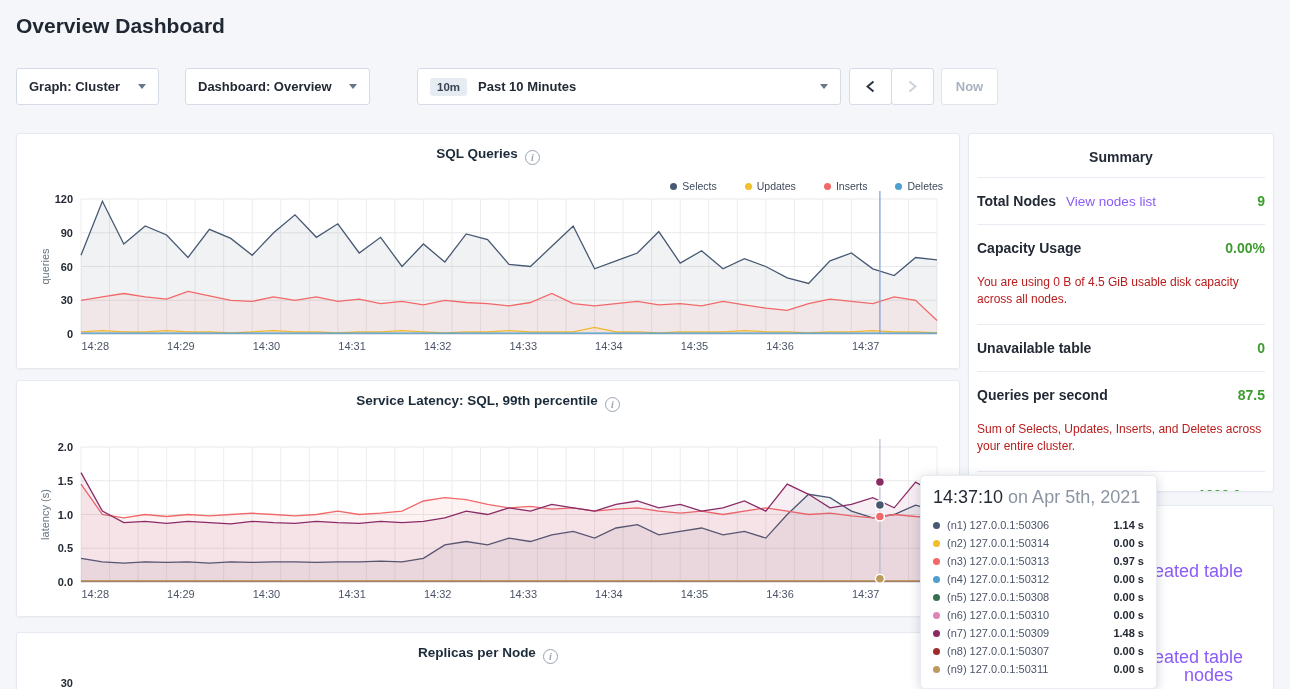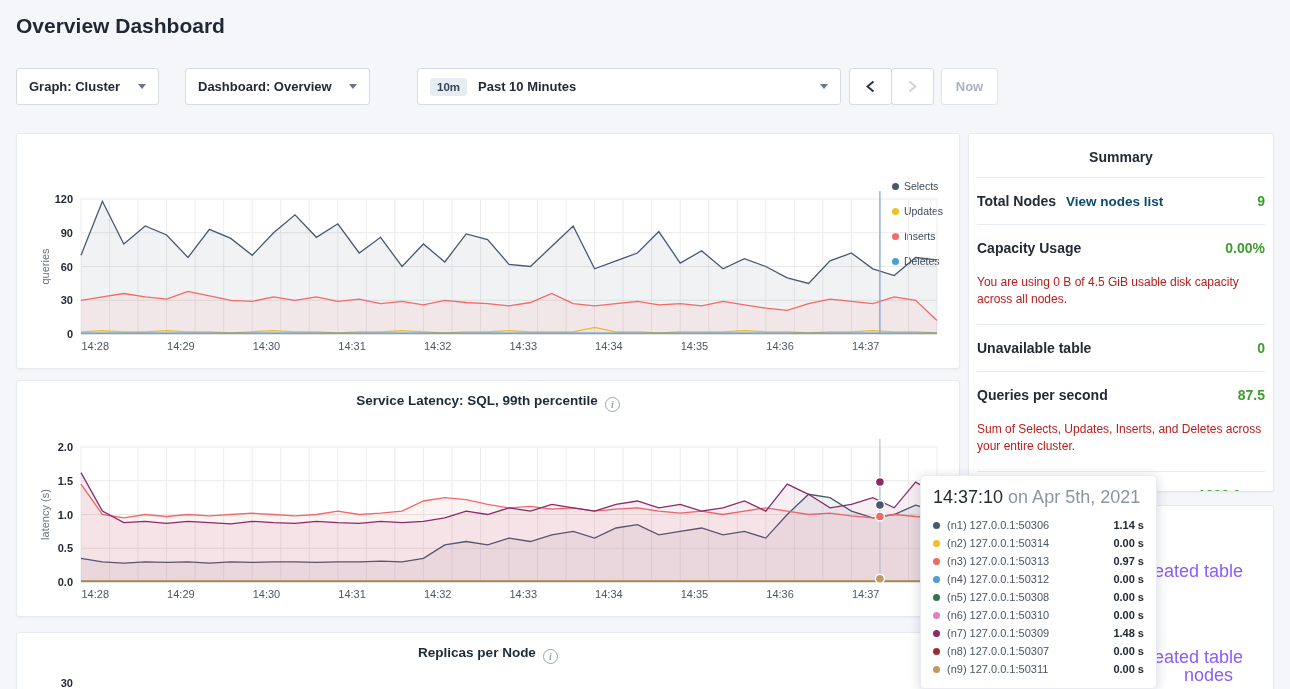--- a/index.html
+++ b/index.html
@@ -51,31 +51,31 @@
   .chart-title {
     position: absolute; top: 12px; left: 0; right: 0;
     text-align: center; font-size: 13.5px; font-weight: 700; color: #1b2b3a;
   }
   .info {
     display: inline-flex; align-items: center; justify-content: center;
     width: 15px; height: 15px; border: 1px solid #9aa4b1; border-radius: 50%;
     font-size: 10px; color: #9aa4b1; margin-left: 7px; vertical-align: -3px;
     font-style: italic; font-family: "Liberation Serif", serif; cursor: pointer;
   }
-  .legend { position: absolute; top: 46px; right: 16px; display: flex; gap: 13px; flex-direction: column; }
+  .legend { position: absolute; top: 46px; right: 16px; display: flex; gap: 28px; }
   .legend-item { display: flex; align-items: center; gap: 5px; font-size: 10.5px; color: #3e4a5b; cursor: pointer; }
   .dot { width: 7px; height: 7px; border-radius: 50%; flex: 0 0 auto; }
   svg.plot { position: absolute; left: 0; top: 0; }
   
   .summary-card { padding: 0 8px; overflow: hidden; }
   .sum-title { text-align: center; font-weight: 700; font-size: 14px; padding: 15px 0 12px; }
   .sum-sec { border-top: 1px solid #e7ecf3; padding: 15px 0; }
   .sum-line { display: flex; align-items: baseline; }
   .sum-label { font-weight: 700; font-size: 14px; color: #242a35; }
-  .sum-link { font-weight: 700; font-size: 13.5px; color: #0c4a6e; margin-left: 10px; text-decoration: none; cursor: pointer; }
+  .sum-link { font-weight: 400; font-size: 13.5px; color: #8b5cf6; margin-left: 10px; text-decoration: none; cursor: pointer; }
   .sum-value { margin-left: auto; font-weight: 700; font-size: 14px; color: #3c9d2e; }
   .sum-desc { font-size: 12px; color: #b91c1c; margin-top: 18px; line-height: 1.45; }
   
   .event-item { position: absolute; left: 185px; font-size: 18px; color: #8b5cf6; white-space: nowrap; cursor: pointer; }
   
   .tooltip {
     position: absolute; left: 920px; top: 475px; width: 237px; z-index: 20;
     background: #fff; border: 1px solid #e8ecf2; border-radius: 5px;
     box-shadow: 0 2px 12px rgba(20,30,50,.18); padding: 11px 12px 10px;
   }
@@ -111,20 +111,23 @@
   </svg>
 </div>
 <div class="navbtn" style="left:891px">
   <svg width="9" height="13">
     <polyline points="1.5,1.5 7.5,6.5 1.5,11.5" stroke="#ccd3dd" stroke-width="2" fill="none"></polyline>
   </svg>
 </div>
 <div class="nowbtn">Now</div>
 
 <div class="card" style="left:16px;top:133px;width:944px;height:236px">
+  <div class="chart-title">
+    <span>SQL Queries</span><span class="info">i</span>
+  </div>
   <div class="legend" id="legend-0">
       <div class="legend-item">
         <span class="dot" style="background: rgb(71, 88, 114);"></span>
         <span>Selects</span>
       </div>
       <div class="legend-item">
         <span class="dot" style="background: rgb(242, 190, 44);"></span>
         <span>Updates</span>
       </div>
       <div class="legend-item">

